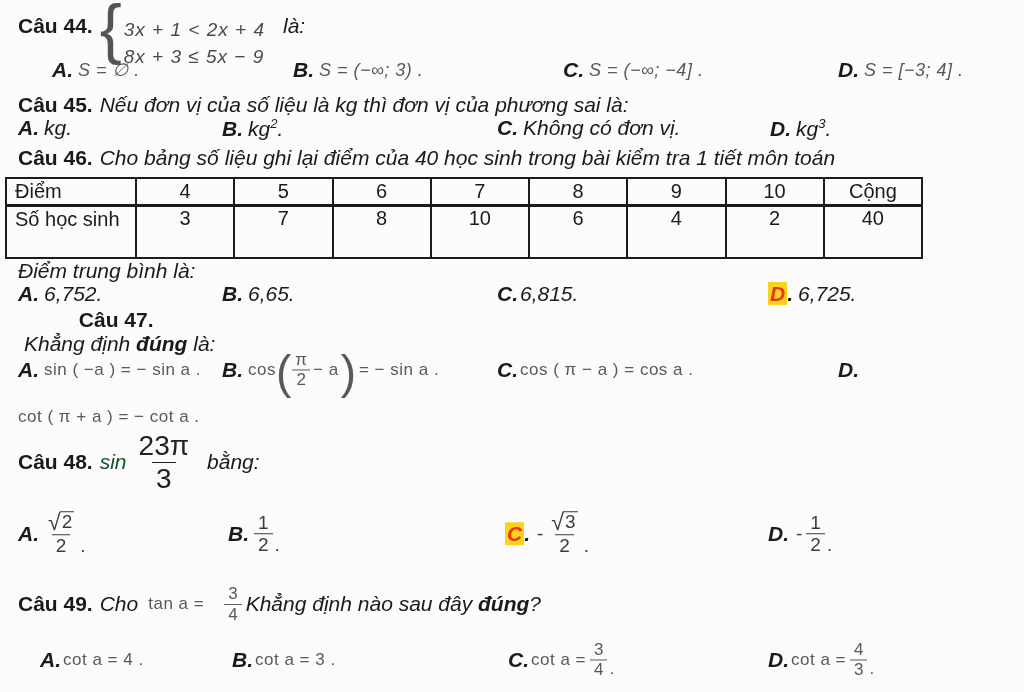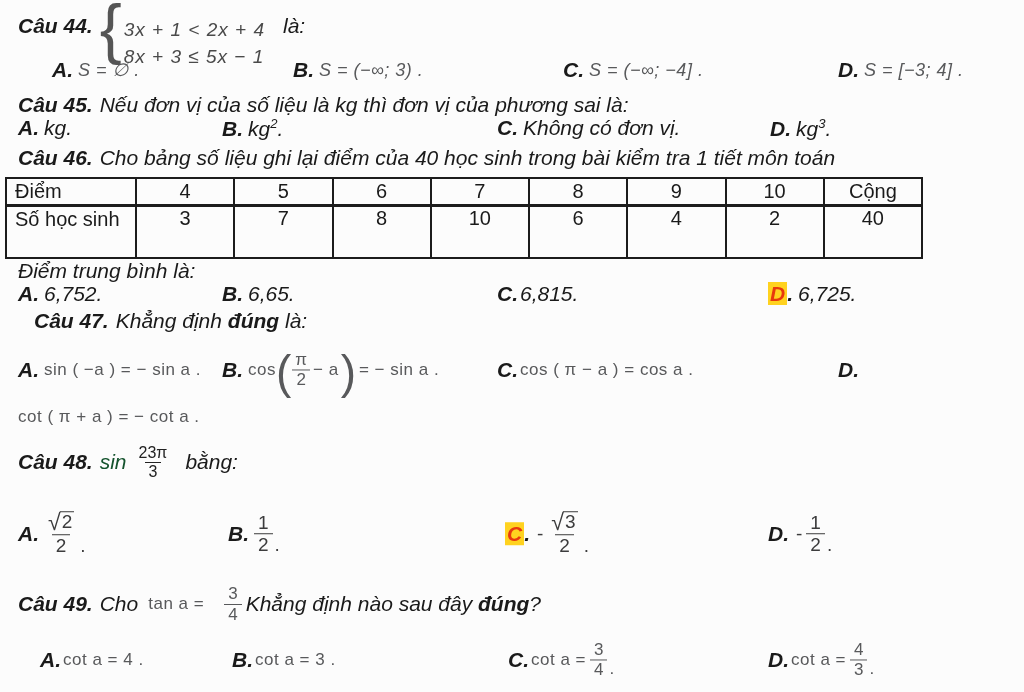--- a/index.html
+++ b/index.html
@@ -7,21 +7,21 @@
   }
   *{box-sizing:border-box;}
   html,body{margin:0;padding:0;}
   body{
     width:1024px;height:692px;background:var(--bg);color:var(--text);
     font-family:"Liberation Sans",sans-serif;font-size:21px;position:relative;overflow:hidden;
   }
   .row{position:absolute;display:flex;align-items:center;white-space:nowrap;}
   .optrow{position:absolute;left:0;right:0;height:34px;}
   .opt{position:absolute;display:flex;align-items:center;white-space:nowrap;}
-  .qlabel{font-weight:bold;font-style:italic;margin-right:7px;}
+  .qlabel{font-weight:bold;margin-right:7px;}
   .stem{font-style:italic;}
   .bold{font-weight:bold;}
   .optkey{font-weight:bold;font-style:italic;margin-right:5px;}
   .mathit{color:var(--math);font-style:italic;font-size:18px;letter-spacing:.5px;}
   .mathexp{color:var(--math);font-size:17px;letter-spacing:.5px;}
   .blackmath{color:#14532d;}
   .sys{color:#4a4a4a;font-size:19px;font-style:italic;letter-spacing:1px;line-height:27px;}
   .brace{font-weight:300;font-size:66px;line-height:0;color:#555;margin:0 2px 0 0;transform:translateY(2px);}
   .bigp{font-weight:300;font-size:46px;line-height:0;color:var(--math);transform:translateY(2px);}
   .frac{display:inline-flex;flex-direction:column;align-items:center;line-height:1.12;vertical-align:middle;}
@@ -44,21 +44,21 @@
   td.val{text-align:center;}
 </style>
 </head>
 <body>
 
 <div class="row" style="top:-3px;left:18px;height:58px;">
   <span class="qlabel">Câu 44.</span>
   <span class="brace">{</span>
   <span style="display:inline-flex;flex-direction:column;margin-top:33px;">
     <span class="sys">3x + 1 &lt; 2x + 4</span>
-    <span class="sys">8x + 3 ≤ 5x − 1</span>
+    <span class="sys">8x + 3 ≤ 5x − 9</span>
   </span>
   <span class="stem" style="margin-left:18px;">là:</span>
 </div>
 
 <div class="optrow" style="top:58px;">
   <span class="opt" style="left:52px;">
     <span class="optkey">A.</span>
     <span class="mathit">S = ∅ .</span>
   </span>
   <span class="opt" style="left:293px;">
@@ -158,21 +158,21 @@
   <span class="opt" style="left:497px;">
     <span class="optkey" style="margin-right:2px;">C.</span>
     <span class="stem">6,815.</span>
   </span>
   <span class="opt" style="left:768px;">
     <span class="optkey"><span class="hl">D</span><span>.</span></span>
     <span class="stem">6,725.</span>
   </span>
 </div>
 
-<div class="row" style="top:308px;left:34px;height:26px;">
+<div class="row" style="top:308px;left:24px;height:26px;flex-direction:column;">
   <span class="qlabel">Câu 47.</span>
   <span class="stem"><span>Khẳng định </span><span class="bold">đúng</span><span> là:</span></span>
 </div>
 
 <div class="optrow" style="top:334px;height:72px;">
   <span class="opt" style="left:18px;top:50%;transform:translateY(-50%);">
     <span class="optkey">A.</span>
     <span class="mathexp">sin ( −a ) = − sin a .</span>
   </span>
   <span class="opt" style="left:222px;top:50%;transform:translateY(-50%);">
@@ -196,21 +196,21 @@
   </span>
 </div>
 
 <div class="row" style="top:404px;left:18px;height:26px;">
   <span class="mathexp">cot ( π + a ) = − cot a .</span>
 </div>
 
 <div class="row" style="top:432px;left:18px;height:60px;">
   <span class="qlabel">Câu 48.</span>
   <span class="stem blackmath" style="margin-right:8px;">sin</span>
-  <span class="frac" style="font-size:16px;color:#222;">
+  <span class="frac" style="font-size:28px;color:#222;">
       <span class="num">23π</span>
       <span class="den">3</span>
     </span>
   <span class="stem" style="margin-left:14px;">bằng:</span>
 </div>
 
 <div class="optrow" style="top:496px;height:76px;">
   <span class="opt" style="left:18px;top:50%;transform:translateY(-50%);">
     <span class="optkey">A.</span>
     <span class="frac fr19">

